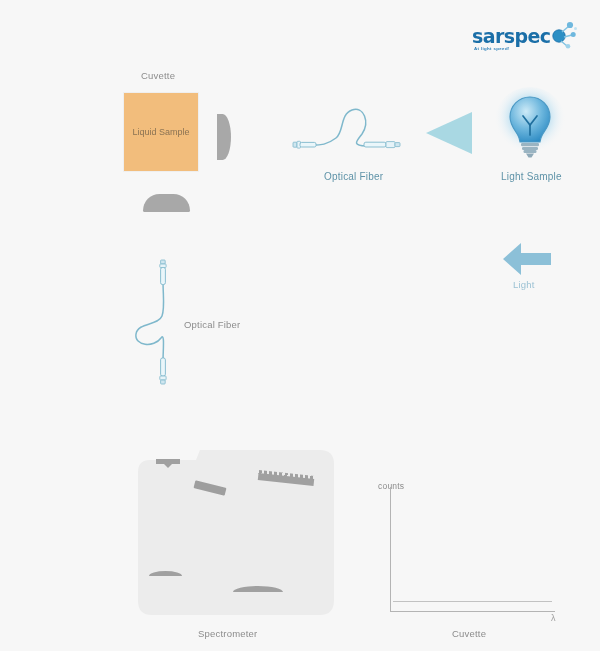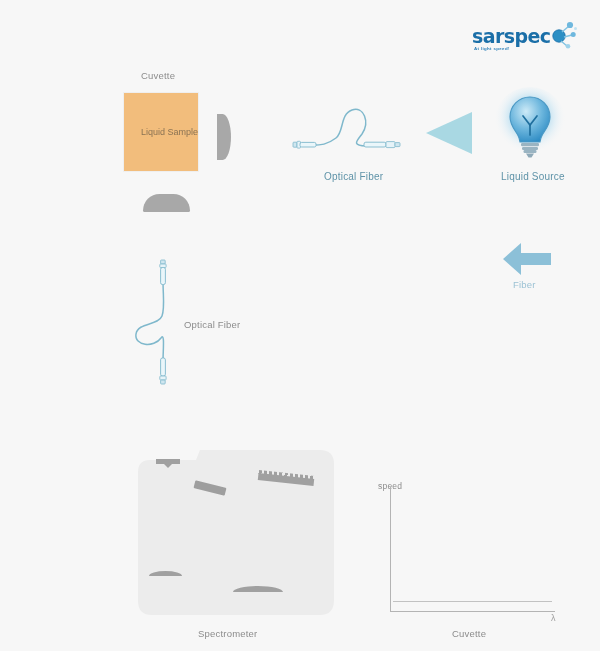--- a/index.html
+++ b/index.html
@@ -39,21 +39,21 @@
   
   #cuvette-label{left:141px;top:70px;}
   #cuvette-box{
     left:123px;top:92px;width:76px;height:80px;
     background:#f2bd7c;border:1px solid #efefef;
     box-sizing:border-box;
   }
   #cuvette-text{
     position:absolute;left:0;right:0;top:50%;
     transform:translateY(-50%);
-    text-align:right;font-size:9px;color:#8b7353;
+    text-align:center;font-size:9px;color:#8b7353;
   }
 
   
   #lens-right{left:217px;top:114px;width:14px;height:46px;
     background:#a8a8a8;border-radius:0 60% 60% 0/0 50% 50% 0;}
   #lens-bottom{left:143px;top:194px;width:47px;height:18px;
     background:#a8a8a8;border-radius:22px 22px 2px 2px;}
 
   
   #of1-label{left:324px;top:171px;}
@@ -168,28 +168,28 @@
                C46.8 47.6 46.2 50 46 52 L26 52 C25.8 50 25.2 47.6 23.5 44.5
                C21 40 16 35 16 27 C16 16 24.5 7 36 7 Z" fill="url(#bulbfill)" stroke="#4a98c4" stroke-width="1.1"></path>
       <path d="M29 26 L36 35 L43 26" fill="none" stroke="#1f6f9e" stroke-width="1.7" stroke-linecap="round"></path>
       <path d="M36 35 L36 45" fill="none" stroke="#1f6f9e" stroke-width="1.7" stroke-linecap="round"></path>
       <rect x="27" y="53" width="18" height="3.2" rx="1.2" fill="#9ab4c2"></rect>
       <rect x="28" y="57" width="16" height="3" rx="1.2" fill="#9ab4c2"></rect>
       <rect x="29.5" y="60" width="13" height="3" rx="1.2" fill="#9ab4c2"></rect>
       <path d="M32 63.5 L40 63.5 L37.5 67.5 L34.5 67.5 Z" fill="#8fa9b8"></path>
     </svg>
   </div>
-  <div class="abs lbl teal big" id="ls-label">Liquid Source</div>
+  <div class="abs lbl teal big" id="ls-label">Light Sample</div>
 
   <div class="abs" style="left:501px;top:241px;">
     <svg width="52" height="36" viewBox="0 0 52 36">
       <path d="M50 12 L20 12 L20 2 L2 18 L20 34 L20 24 L50 24 Z" fill="#8cc0d8"></path>
     </svg>
   </div>
-  <div class="abs lbl light" id="light-label">Fiber</div>
+  <div class="abs lbl light" id="light-label">Light</div>
 
   <div class="abs" style="left:122px;top:258px;">
     <svg width="60" height="128" viewBox="0 0 60 128">
       <path d="M41 22 C41 38, 43 50, 40 58 C36 68, 16 64, 14 76
                C12 88, 32 90, 39 80 C43 74, 41 92, 41 104" fill="none" stroke="#7fb8cc" stroke-width="1.5" stroke-linecap="round"></path>
 
       <g>
         <rect x="38.6" y="2" width="4.6" height="4" rx="0.8" fill="#cfe6ef" stroke="#7fb8cc" stroke-width="0.8"></rect>
         <rect x="37.8" y="6" width="6.3" height="3.6" rx="0.8" fill="#e6f3f8" stroke="#7fb8cc" stroke-width="0.8"></rect>
         <rect x="38.6" y="9.5" width="4.8" height="17" rx="1.8" fill="#eaf6fa" stroke="#7fb8cc" stroke-width="0.9"></rect>
@@ -213,21 +213,21 @@
     <div class="opt" id="slit2"></div>
     <div class="opt" id="mirror-a"></div>
     <div class="opt" id="grating">
       <div class="teeth"></div>
     </div>
     <div class="opt" id="mirror-b"></div>
     <div class="opt" id="detector"></div>
   </div>
   <div class="abs lbl" id="spm-label">Spectrometer</div>
 
-  <div class="abs lbl" id="counts-label">speed</div>
+  <div class="abs lbl" id="counts-label">counts</div>
   <div class="abs" id="plot">
     <div id="axis-y"></div>
     <div id="axis-x"></div>
     <div id="trace"></div>
   </div>
   <div class="abs" id="lambda-label">λ</div>
   <div class="abs lbl" id="spec-label">Cuvette</div>
 
 </div>
 

